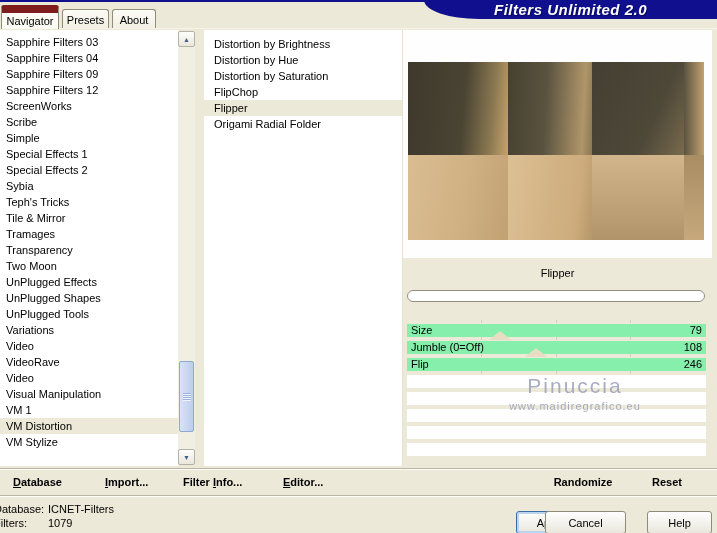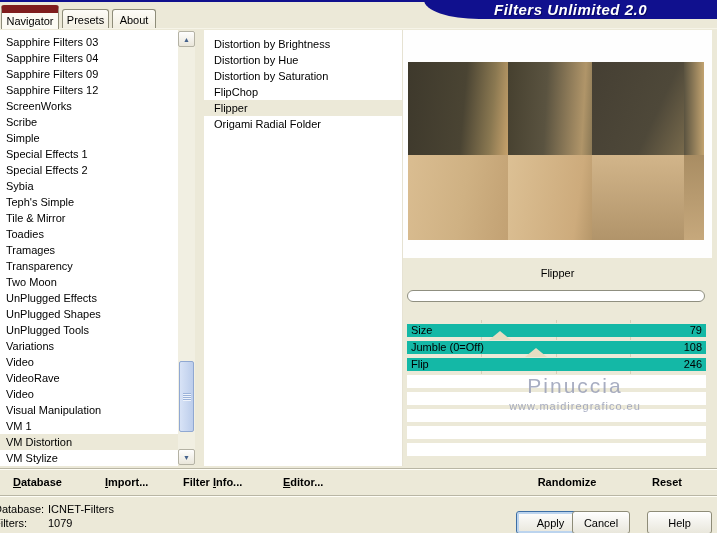--- a/index.html
+++ b/index.html
@@ -53,21 +53,21 @@
   .pc5 { background:linear-gradient(100deg,#dabd91 0%,#cfb183 55%,#c2a173 100%); }
   .pc6 { background:linear-gradient(98deg,#dcc094 0%,#cdab7c 80%,#b6976a 100%); }
   .pc7 { background:linear-gradient(to bottom,#d2b58a 0%,#b1946a 100%); }
   .pc8 { background:linear-gradient(to bottom,#a98d63 0%,#c6a87c 100%); }
 
   .preview-title { position:absolute; left:403px; top:267px; width:309px; text-align:center; }
   .progress { position:absolute; left:407px; top:290px; width:298px; height:12px; background:#fff;
               border:1px solid #8f8f80; border-radius:6px; }
 
   
-  .srow { position:absolute; left:407px; width:299px; height:13px; background:#14b8a6;
+  .srow { position:absolute; left:407px; width:299px; height:13px; background:#86efac;
           display:flex; justify-content:space-between; align-items:center; padding:0 4px; line-height:13px; }
   .tri { position:absolute; width:0; height:0; border-left:11px solid transparent;
          border-right:11px solid transparent; border-bottom:9px solid #e6ddc2; }
   .tick { position:absolute; width:1px; height:3px; background:#d6cfb8; }
   .erow { position:absolute; left:407px; width:299px; height:13px; background:#fff; }
 
   .wm1 { position:absolute; left:430px; top:374px; width:290px; text-align:center; font-size:21px;
          letter-spacing:2px; color:#9aa0b8; opacity:.85; }
   .wm2 { position:absolute; left:430px; top:400px; width:290px; text-align:center; font-size:11px;
          letter-spacing:1px; color:#9aa0b8; opacity:.85; }
@@ -110,23 +110,22 @@
     <div class="li">Sapphire Filters 03</div>
     <div class="li">Sapphire Filters 04</div>
     <div class="li">Sapphire Filters 09</div>
     <div class="li">Sapphire Filters 12</div>
     <div class="li">ScreenWorks</div>
     <div class="li">Scribe</div>
     <div class="li">Simple</div>
     <div class="li">Special Effects 1</div>
     <div class="li">Special Effects 2</div>
     <div class="li">Sybia</div>
-    <div class="li">Teph's Simple</div>
+    <div class="li">Teph's Tricks</div>
     <div class="li">Tile &amp; Mirror</div>
-    <div class="li">Toadies</div>
     <div class="li">Tramages</div>
     <div class="li">Transparency</div>
     <div class="li">Two Moon</div>
     <div class="li">UnPlugged Effects</div>
     <div class="li">UnPlugged Shapes</div>
     <div class="li">UnPlugged Tools</div>
     <div class="li">Variations</div>
     <div class="li">Video</div>
     <div class="li">VideoRave</div>
     <div class="li">Video</div>
@@ -216,39 +215,39 @@
   <div class="flat-btn" style="left:105px;">
     <span></span><span class="u">I</span><span>mport...</span>
   </div>
   <div class="flat-btn" style="left:183px;">
     <span>Filter </span><span class="u">I</span><span>nfo...</span>
   </div>
   <div class="flat-btn" style="left:283px;">
     <span></span><span class="u">E</span><span>ditor...</span>
   </div>
 
-  <div class="flat-btn" style="left:524px; width:86px; text-align:center;">
+  <div class="flat-btn" style="left:540px; width:86px; text-align:center;">
     <span>Randomize</span>
   </div>
   <div class="flat-btn" style="left:638px; width:58px; text-align:center;">
     <span>Reset</span>
   </div>
 
   <div class="groove" style="top:495px;"></div>
 
   <div class="status-line" style="top:503px;">
     <span class="status-label">Database:</span><span>ICNET-Filters</span>
   </div>
   <div class="status-line" style="top:517px;">
     <span class="status-label">Filters:</span><span>1079</span>
   </div>
 
   <div class="xp-btn primary" style="left:516px; width:69px;">
     <span>Apply</span>
   </div>
-  <div class="xp-btn" style="left:572px; width:58px;">
+  <div class="xp-btn" style="left:545px; width:81px;">
     <span>Cancel</span>
   </div>
   <div class="xp-btn" style="left:647px; width:65px;">
     <span>Help</span>
   </div>
 
 </div>
 
 </body></html>

